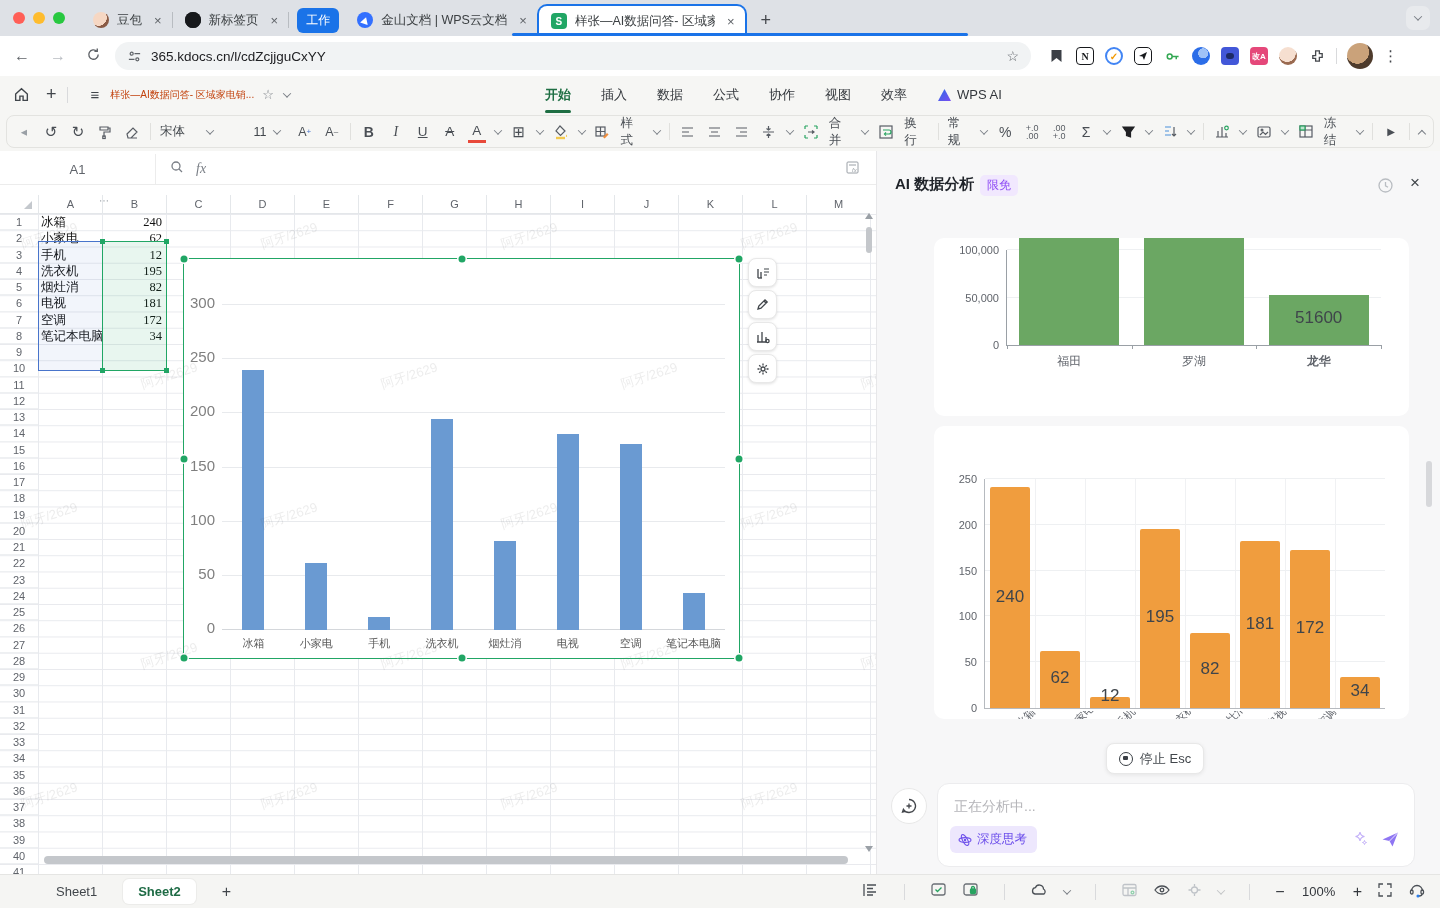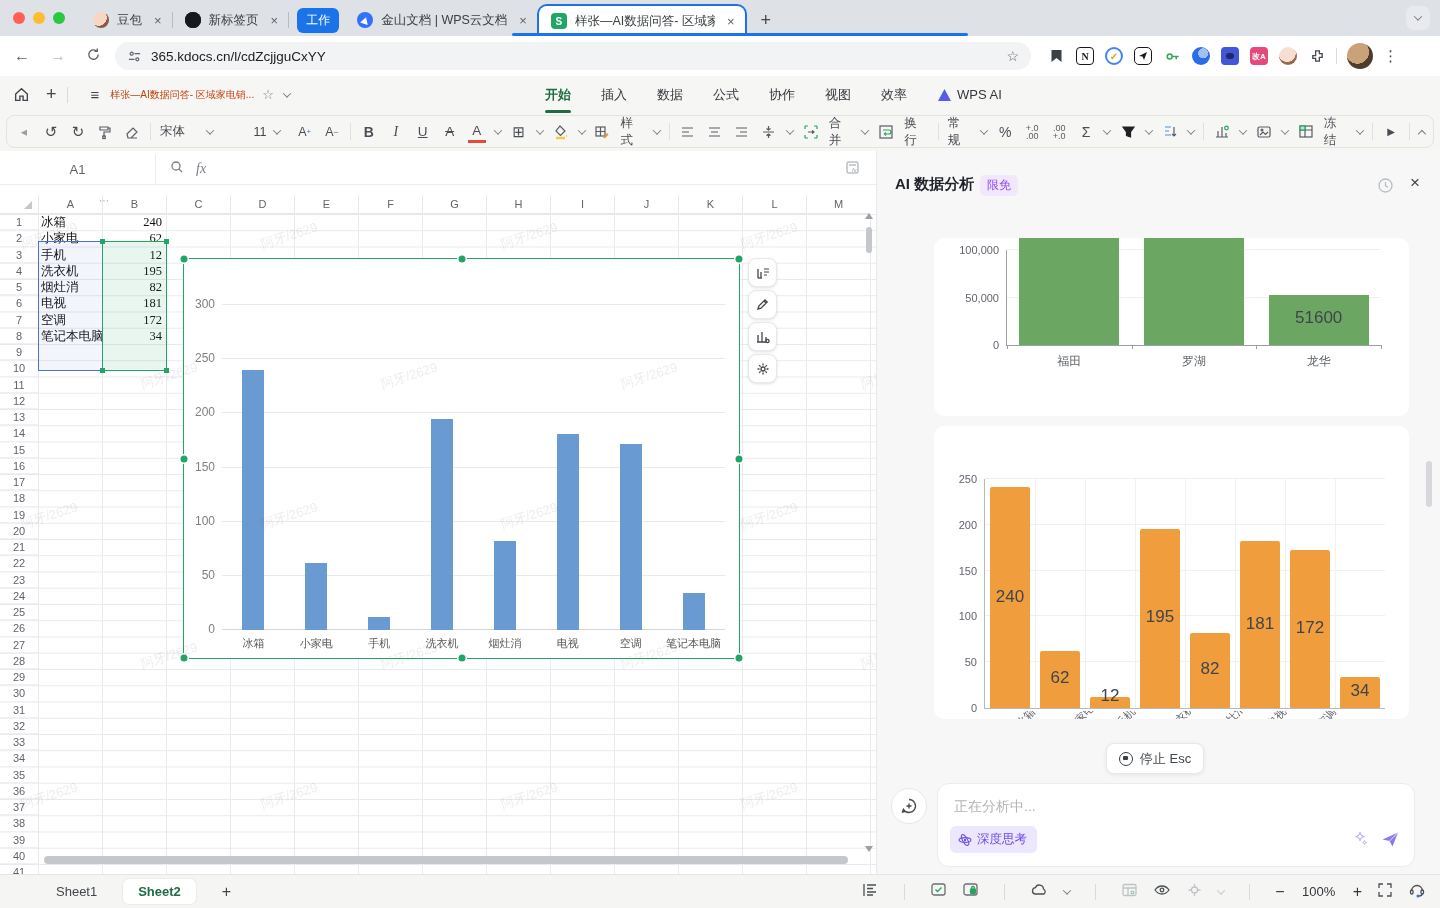--- a/index.html
+++ b/index.html
@@ -91,21 +91,21 @@
   .sel-a{position:absolute;left:38px;top:27px;width:65px;height:130px;border:1.6px solid #4874cb;background:rgba(72,116,203,.07);}
   .sel-b{position:absolute;left:102px;top:27px;width:65px;height:130px;border:1.6px solid #21a665;background:rgba(33,166,101,.10);}
   .bh{position:absolute;width:5px;height:5px;background:#21a665;}
   
   .chartobj{position:absolute;left:183px;top:71px;width:557px;height:401px;background:#fff;border:1.5px solid #21a665;}
   .handle{position:absolute;width:7px;height:7px;border-radius:50%;background:#21a665;box-shadow:0 0 0 1.5px #fff;transform:translate(-50%,-50%);}
   .c-title{position:absolute;left:0;right:0;top:10px;text-align:center;font-size:16px;color:#595959;}
   .c-plot{position:absolute;left:38px;right:14px;top:46px;bottom:28px;}
   .gl{position:absolute;left:0;right:0;height:1px;background:#e8eaed;}
   .gl.zero{background:#d4d7db;}
-  .ylab{position:absolute;right:100%;margin-right:7px;font-size:12px;color:#7f7f7f;transform:translateY(6px);white-space:nowrap;}
+  .ylab{position:absolute;right:100%;margin-right:7px;font-size:15px;color:#7f7f7f;transform:translateY(6px);white-space:nowrap;}
   .bar{position:absolute;bottom:0;}
   .xlab{position:absolute;top:100%;margin-top:6px;font-size:11px;color:#595959;transform:translateX(-50%);white-space:nowrap;}
   .cbtns{position:absolute;left:748px;top:71px;display:flex;flex-direction:column;gap:3px;}
   .cbtn{width:29px;height:29px;background:#fff;border:1px solid #e8e8e8;border-radius:8px;box-shadow:0 1px 3px rgba(0,0,0,.12);display:flex;align-items:center;justify-content:center;}
   .cbtn svg{stroke:#41464b;fill:none;stroke-width:1.3;}
   .wm{position:absolute;font-size:13px;color:rgba(100,100,100,.12);transform:rotate(-18deg);white-space:nowrap;pointer-events:none;}
   .vsb{position:absolute;right:2px;top:30px;bottom:26px;width:10px;}
   .vsb .th{position:absolute;left:2px;top:10px;width:6px;height:26px;border-radius:3px;background:#c4c7cb;}
   .arr{position:absolute;left:1px;width:0;height:0;border-left:4px solid transparent;border-right:4px solid transparent;}
   .hsb{position:absolute;left:38px;right:20px;bottom:9px;height:10px;}
@@ -661,21 +661,21 @@
           <div class="g-grid" style="bottom: 100%;"></div>
           <div class="g-ylab" style="bottom: 100%;">100,000</div>
           <div class="bar" style="left: calc(16.6667% - 50px); width: 100px; height: 136px; background: rgb(107, 167, 99);"></div>
           <div class="g-xlab" style="left: 16.6667%;">福田</div>
           <div class="g-tick" style="left: 33.3333%;"></div>
           <div class="bar" style="left: calc(50% - 50px); width: 100px; height: 136px; background: rgb(107, 167, 99);"></div>
           <div class="g-xlab" style="left: 50%;">罗湖</div>
           <div class="g-tick" style="left: 66.6667%;"></div>
           <div class="bar" style="left: calc(83.3333% - 50px); width: 100px; height: 49.536px; background: rgb(107, 167, 99);"></div>
           <div class="blabel" style="left: calc(83.3333% - 50px); width: 100px; bottom: 16.768px;">51600</div>
-          <div class="g-xlab" style="left: 83.3333%;">龙华</div>
+          <div class="g-xlab" style="left: 83.3333%; font-weight: bold;">龙华</div>
           <div class="g-tick" style="left: 100%;"></div>
           <div class="g-tick" style="left: 0px;"></div>
         </div>
       </div>
     <div class="card card2" id="orangecard">
         <div class="o-canvas">
           <div class="g-ylab" style="bottom: 0%;">0</div>
           <div class="g-grid" style="bottom: 20%;"></div>
           <div class="g-ylab" style="bottom: 20%;">50</div>
           <div class="g-grid" style="bottom: 40%;"></div>

